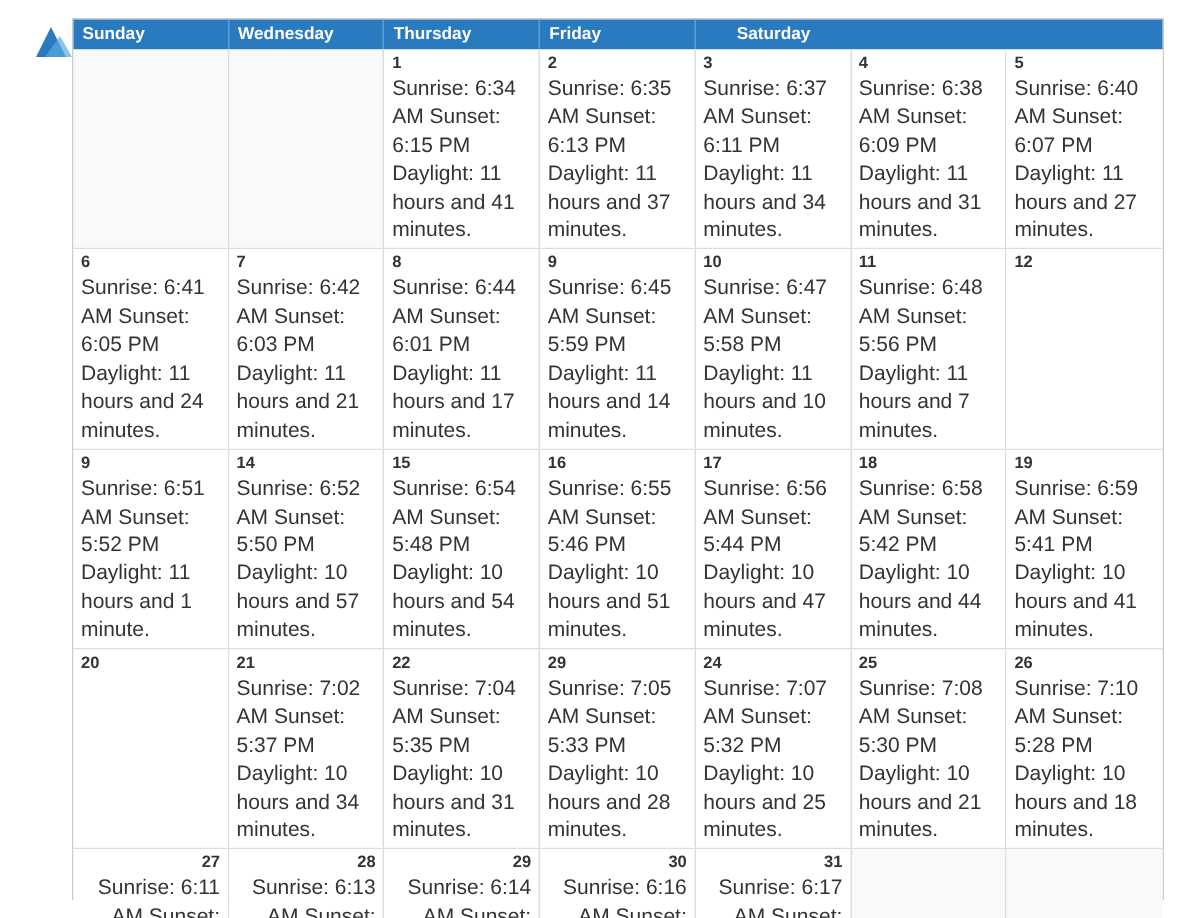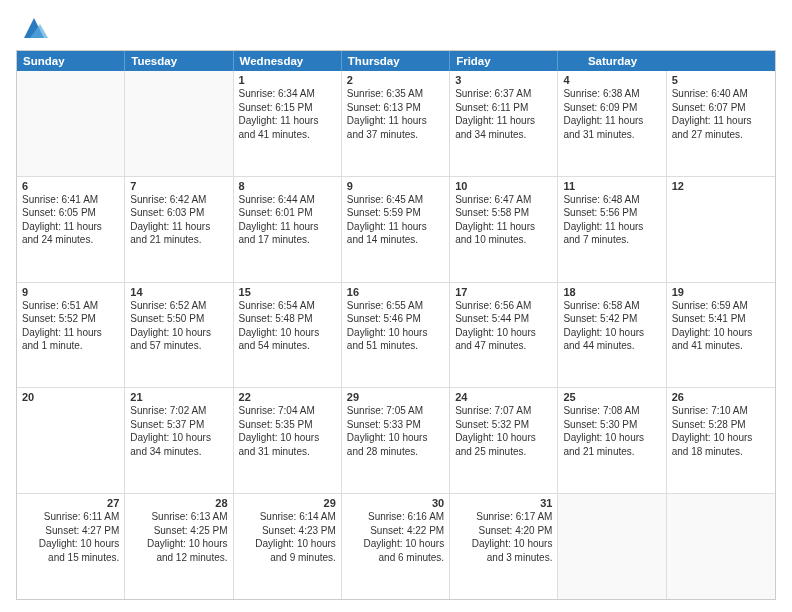--- a/index.html
+++ b/index.html
@@ -8,21 +8,20 @@
       background: #fff;
       width: 792px;
       height: 612px;
       overflow: hidden;
     }
     .page {
       width: 792px;
       height: 612px;
       padding: 12px 16px 12px 16px;
       display: flex;
-      flex-direction: column;
     }
     .header {
       display: flex;
       justify-content: space-between;
       align-items: flex-start;
       margin-bottom: 8px;
     }
     .logo {
       display: flex;
       align-items: center;
@@ -108,21 +107,21 @@
     .cal-cell.empty { background: #f9f9f9; }
     .day-num {
       font-size: 11px;
       font-weight: bold;
       color: #333;
       display: block;
       margin-bottom: 1px;
     }
     .day-info {
       line-height: 1.35;
-      font-size: 10px;
+      font-size: 14px;
       color: #333;
     }
   </style>
 </head>
 <body>
 
 <div class="page">
   <div class="header">
     <div class="logo">
       <div class="logo-text">
@@ -136,21 +135,20 @@
     </div>
     <div class="title-block">
       <div class="month-title"></div>
       <div class="location-title"></div>
     </div>
   </div>
 
   <div class="calendar">
     <div class="cal-header-row">
     <div class="cal-header-cell">Sunday</div>
-        <div class="cal-header-cell">Tuesday</div>
         <div class="cal-header-cell">Wednesday</div>
         <div class="cal-header-cell">Thursday</div>
         <div class="cal-header-cell">Friday</div>
         <div class="cal-header-cell">Saturday</div>
       </div>
     <div class="cal-body">
     <div class="cal-row">
           <div class="cal-cell empty"></div>
           <div class="cal-cell empty"></div>
           <div class="cal-cell">

